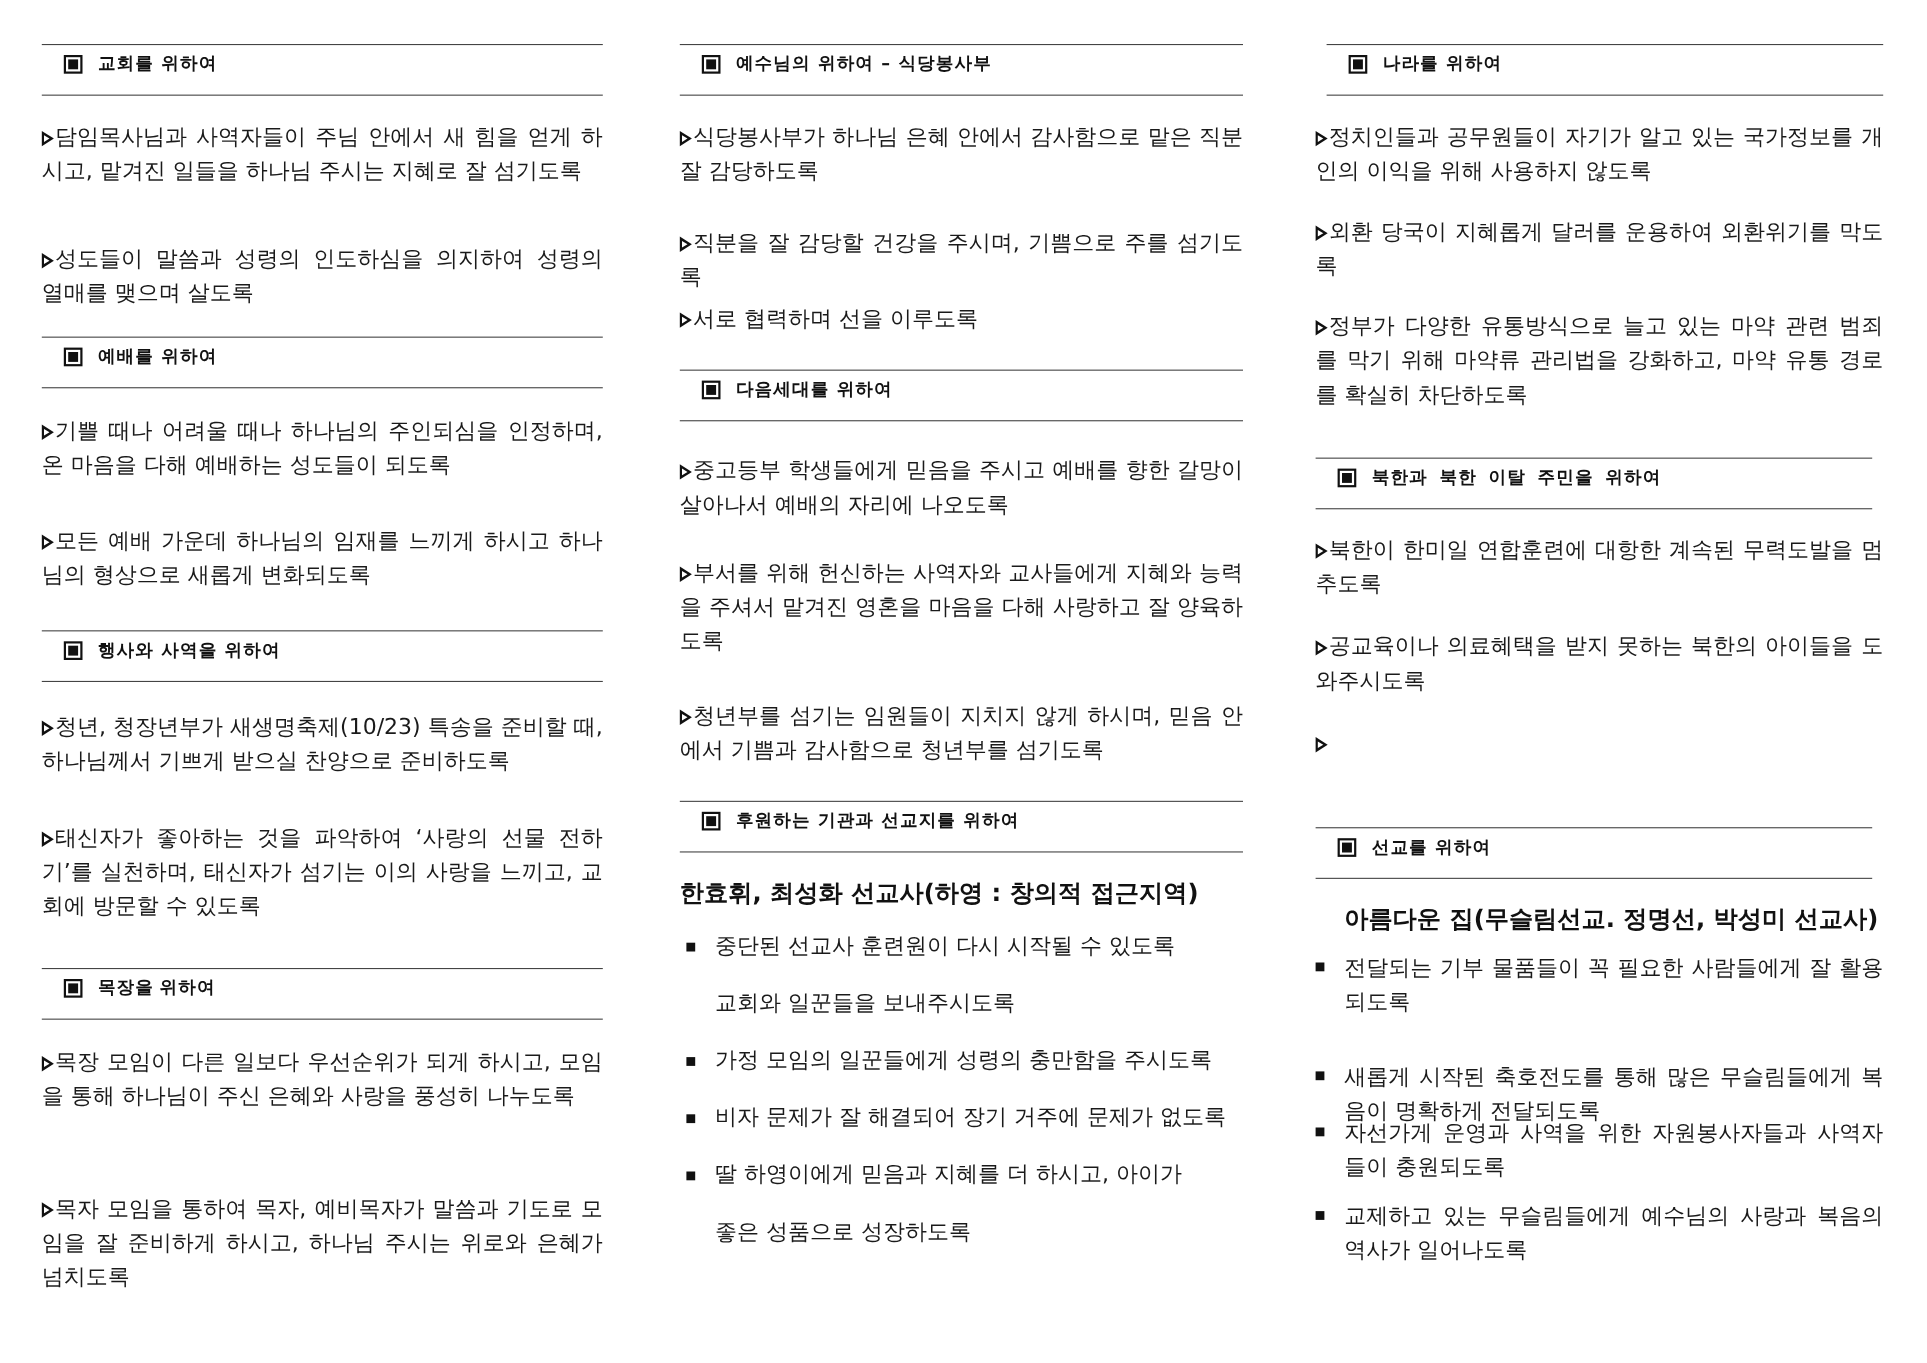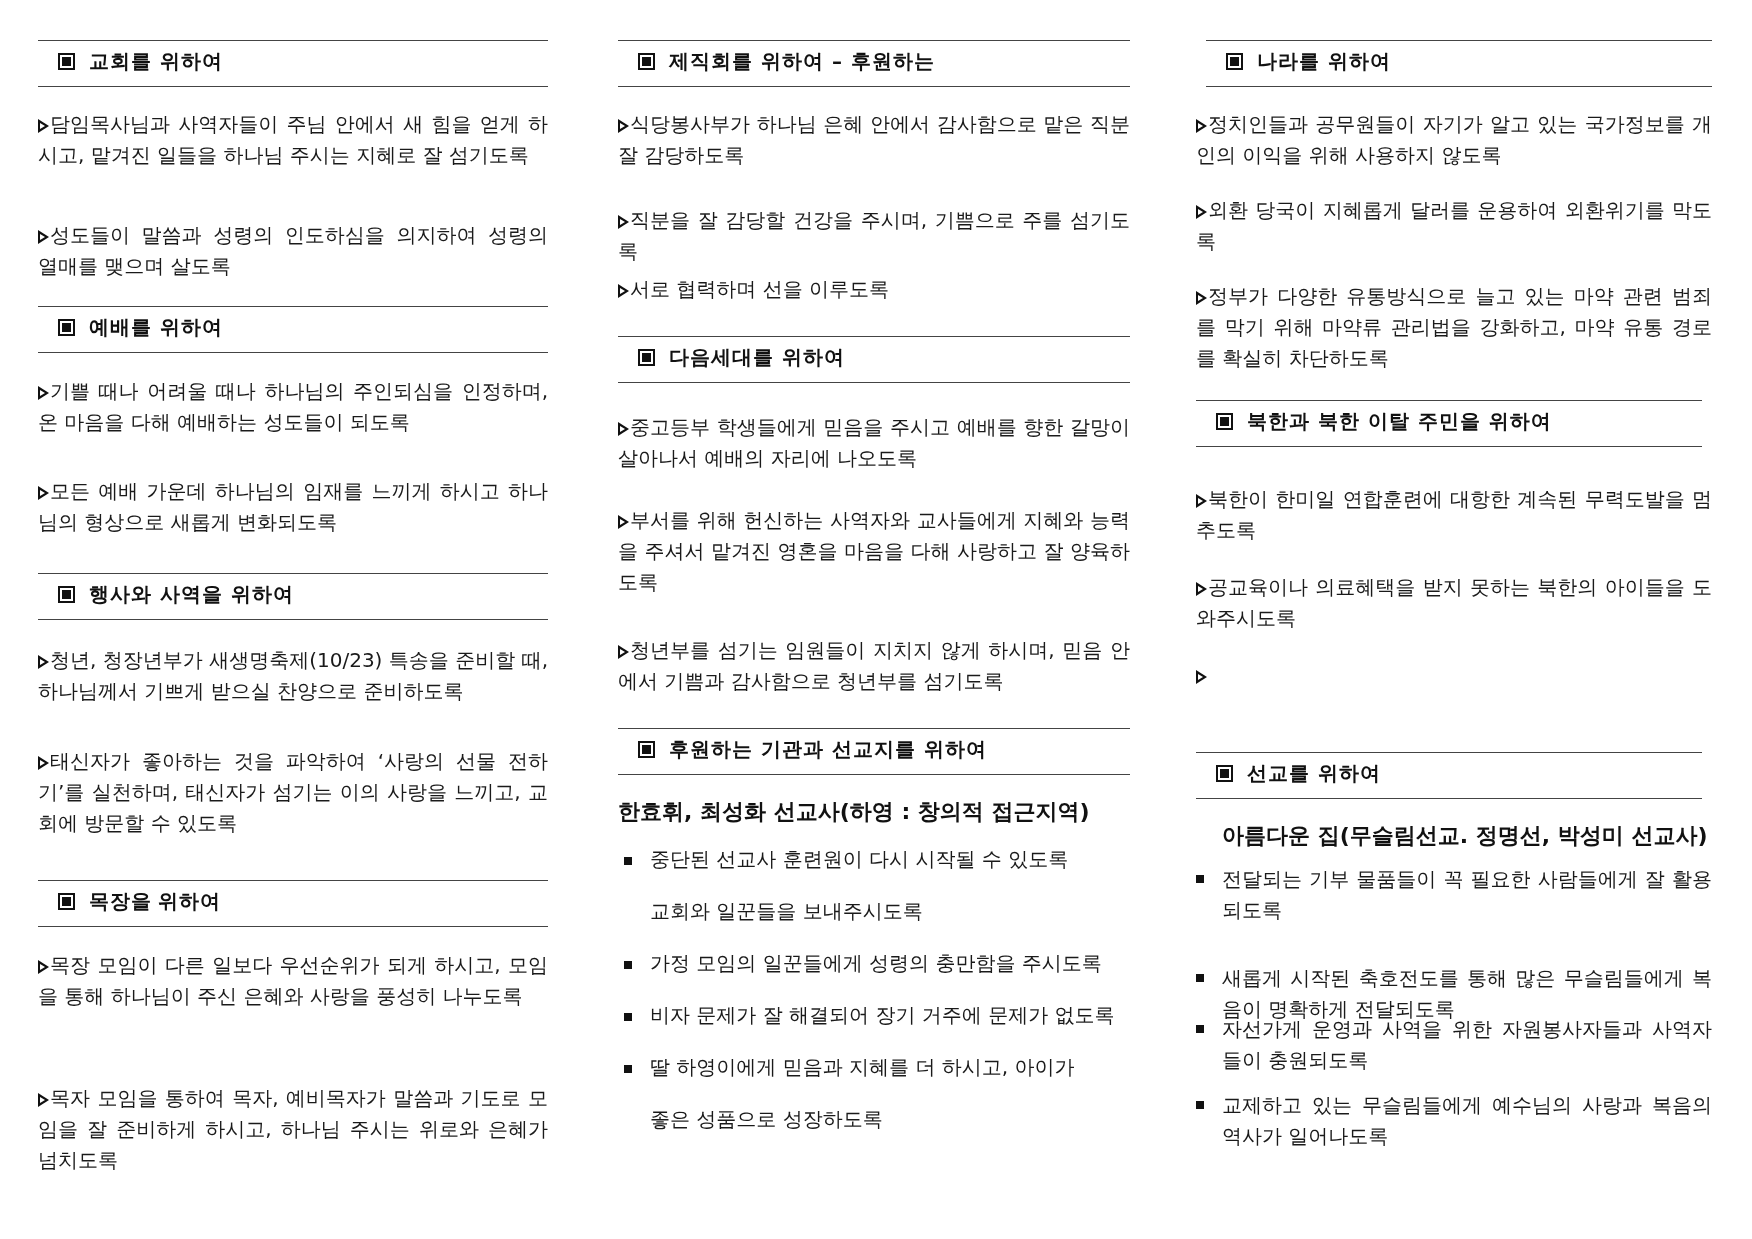--- a/index.html
+++ b/index.html
@@ -22,21 +22,21 @@
       display: flex; align-items: center; gap: 14px;
     }
     .sq-icon {
       width: 17px; height: 17px; border: 2px solid #111; box-sizing: border-box;
       position: relative; display: inline-block; background: #fff;
     }
     .sq-icon::after {
       content: ""; position: absolute; left: 2px; top: 2px; right: 2px; bottom: 2px;
       background: #111;
     }
-    .sec-title { font-size: 20px; font-weight: bold; letter-spacing: 1px; white-space: nowrap; text-align: center; }
+    .sec-title { font-size: 16px; font-weight: bold; letter-spacing: 1px; white-space: nowrap; text-align: center; }
 
     .item {
       position: absolute; left: 0; right: 0;
       font-size: 20px; line-height: 31px; text-align: justify; text-align-last: left;
       color: #1a1a1a;
     }
     .tri-wrap { display: inline-block; position: relative; width: 12px; height: 13px; vertical-align: -1px; }
     .tri-wrap .outer {
       position: absolute; left: 0; top: 0; width: 0; height: 0;
       border-top: 7px solid transparent; border-bottom: 7px solid transparent; border-left: 11px solid #111;
@@ -94,21 +94,21 @@
       </div>
   </div>
   <div class="item" style="top:950px;"><span class="tri-wrap"><span class="outer"></span><span class="inner"></span></span><span>목장 모임이 다른 일보다 우선순위가 되게 하시고, 모임을 통해 하나님이 주신 은혜와 사랑을 풍성히 나누도록</span></div>
   <div class="item" style="top:1083px;"><span class="tri-wrap"><span class="outer"></span><span class="inner"></span></span><span>목자 모임을 통하여 목자, 예비목자가 말씀과 기도로 모임을 잘 준비하게 하시고, 하나님 주시는 위로와 은혜가 넘치도록</span></div>
 </div>
 
 <div class="col col2">
   <div class="sec-head" style="top:40px;">
     <div class="h-inner">
         <span class="sq-icon"></span>
-        <span class="sec-title">제직회를 위하여 – 후원하는</span>
+        <span class="sec-title">예수님의 위하여 – 식당봉사부</span>
       </div>
   </div>
   <div class="item" style="top:109px;"><span class="tri-wrap"><span class="outer"></span><span class="inner"></span></span><span>식당봉사부가 하나님 은혜 안에서 감사함으로 맡은 직분 잘 감당하도록</span></div>
   <div class="item" style="top:205px;"><span class="tri-wrap"><span class="outer"></span><span class="inner"></span></span><span>직분을 잘 감당할 건강을 주시며, 기쁨으로 주를 섬기도록</span></div>
   <div class="item" style="top:274px;"><span class="tri-wrap"><span class="outer"></span><span class="inner"></span></span><span>서로 협력하며 선을 이루도록</span></div>
 
   <div class="sec-head" style="top:336px;">
     <div class="h-inner">
         <span class="sq-icon"></span>
         <span class="sec-title">다음세대를 위하여</span>
@@ -137,21 +137,21 @@
   <div class="sec-head" style="top:40px; left:10px;">
     <div class="h-inner">
         <span class="sq-icon"></span>
         <span class="sec-title">나라를 위하여</span>
       </div>
   </div>
   <div class="item" style="top:109px;"><span class="tri-wrap"><span class="outer"></span><span class="inner"></span></span><span>정치인들과 공무원들이 자기가 알고 있는 국가정보를 개인의 이익을 위해 사용하지 않도록</span></div>
   <div class="item" style="top:195px;"><span class="tri-wrap"><span class="outer"></span><span class="inner"></span></span><span>외환 당국이 지혜롭게 달러를 운용하여 외환위기를 막도록</span></div>
   <div class="item" style="top:281px;"><span class="tri-wrap"><span class="outer"></span><span class="inner"></span></span><span>정부가 다양한 유통방식으로 늘고 있는 마약 관련 범죄를 막기 위해 마약류 관리법을 강화하고, 마약 유통 경로를 확실히 차단하도록</span></div>
 
-  <div class="sec-head" style="top:400px; left:0; right:10px;">
+  <div class="sec-head" style="top:416px; left:0; right:10px;font-family:Liberation Mono, monospace;">
     <div class="h-inner">
         <span class="sq-icon"></span>
         <span class="sec-title">북한과 북한 이탈 주민을 위하여</span>
       </div>
   </div>
   <div class="item" style="top:484px;"><span class="tri-wrap"><span class="outer"></span><span class="inner"></span></span><span>북한이 한미일 연합훈련에 대항한 계속된 무력도발을 멈추도록</span></div>
   <div class="item" style="top:572px;"><span class="tri-wrap"><span class="outer"></span><span class="inner"></span></span><span>공교육이나 의료혜택을 받지 못하는 북한의 아이들을 도와주시도록</span></div>
   <div class="item" style="top:660px;"><span class="tri-wrap"><span class="outer"></span><span class="inner"></span></span></div>
 
   <div class="sec-head" style="top:752px; left:0; right:10px;">

